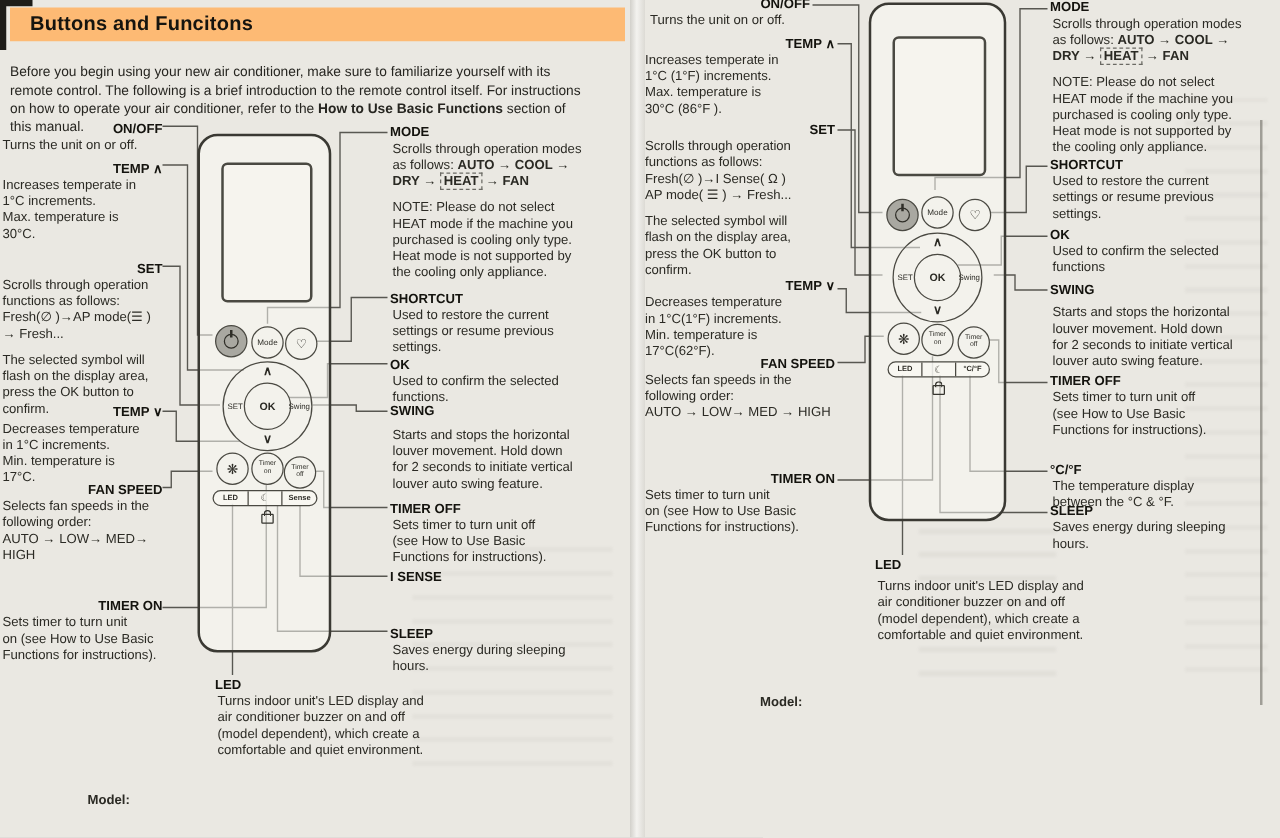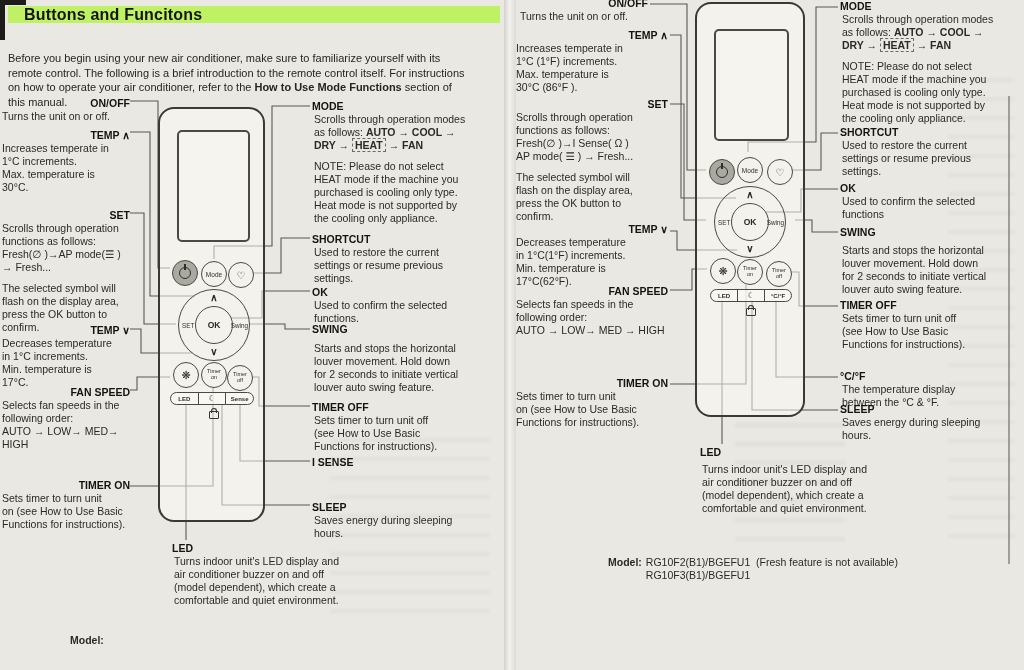--- a/index.html
+++ b/index.html
@@ -1,18 +1,18 @@
 <!DOCTYPE html>
 <html><head>
 <meta charset="utf-8">
 <style>
   html,body{margin:0;padding:0;background:#d8d6d1;}
   #app{position:relative;width:1024px;height:670px;overflow:hidden;
        background:#eae8e2;font-family:"Liberation Sans",sans-serif;color:#2b2a24;}
-  .hdrbar{position:absolute;left:8px;top:6px;width:492px;height:17px;background:#bef264;
+  .hdrbar{position:absolute;left:8px;top:6px;width:492px;height:27px;background:#fdba74;
           display:flex;align-items:center;padding-left:16px;box-sizing:border-box;}
   .hdrbar .t{font-size:16px;font-weight:700;color:#15140f;letter-spacing:.2px;}
   .intro{position:absolute;left:8px;top:40px;width:460px;font-size:11px;line-height:14.6px;color:#262520;}
   .lbl{position:absolute;}
   .lh{font-weight:700;font-size:10.5px;line-height:13px;color:#14130e;white-space:pre;}
   .lb{font-size:10.5px;line-height:13px;white-space:pre-line;padding-left:2px;color:#2b2a24;}
   .lb.gap{margin-top:8px;}
   .ra .lh{text-align:right;}
   .ra .lb{padding-left:0;}
   .heat{border:1px dashed #6b6a64;padding:0 2px;margin-top:44px;}
@@ -89,21 +89,21 @@
       <path d="M838 306 H799 V272 H791"></path>
       <path d="M838 377 H776 V300"></path>
       <path d="M838 410 H752 V300"></path>
       <path d="M722 300 V444"></path>
     </g>
   </svg>
 
   <div class="hdrbar">
     <span class="t">Buttons and Funcitons</span>
   </div>
-  <p class="intro"><span>Before you begin using your new air conditioner, make sure to familiarize yourself with its remote control. The following is a brief introduction to the remote control itself. For instructions on how to operate your air conditioner, refer to the </span><b>How to Use Mode Functions</b><span> section of this manual.</span></p>
+  <p class="intro"><span>Before you begin using your new air conditioner, make sure to familiarize yourself with its remote control. The following is a brief introduction to the remote control itself. For instructions on how to operate your air conditioner, refer to the </span><b>How to Use Basic Functions</b><span> section of this manual.</span></p>
 
   <div class="lbl ra" style="left:2px;top:97px;width:128px;">
     <div class="lh">ON/OFF</div>
     <div class="lb">Turns the unit on or off.</div>
   </div>
   <div class="lbl ra" style="left:2px;top:129px;width:128px;">
     <div class="lh">TEMP ∧</div>
     <div class="lb">Increases temperate in
 1°C increments.
 Max. temperature is
@@ -324,22 +324,20 @@
   </div>
   <div class="lbl" style="left:700px;top:446px;width:235px;">
     <div class="lh">LED</div>
     <div class="lb" style="margin-top:4px;">Turns indoor unit's LED display and
 air conditioner buzzer on and off
 (model dependent), which create a
 comfortable and quiet environment.</div>
   </div>
   <div class="model" style="left:608px;top:556px;">
     <b>Model:</b>
-    <span class="mtxt">RG10F2(B1)/BGEFU1&nbsp; (Fresh feature is not available)
-RG10F3(B1)/BGEFU1</span>
   </div>
 
   <div class="remote" style="left:695px;top:2px;width:110px;height:415px;">
     <div class="screen" style="left:17px;top:25px;width:75px;height:112px;"></div>
     <div class="cbtn power" style="left:12px;top:155px;">
         <span class="pwrg"></span>
       </div>
     <div class="cbtn" style="left:40px;top:153px;">
         <span>Mode</span>
       </div>

